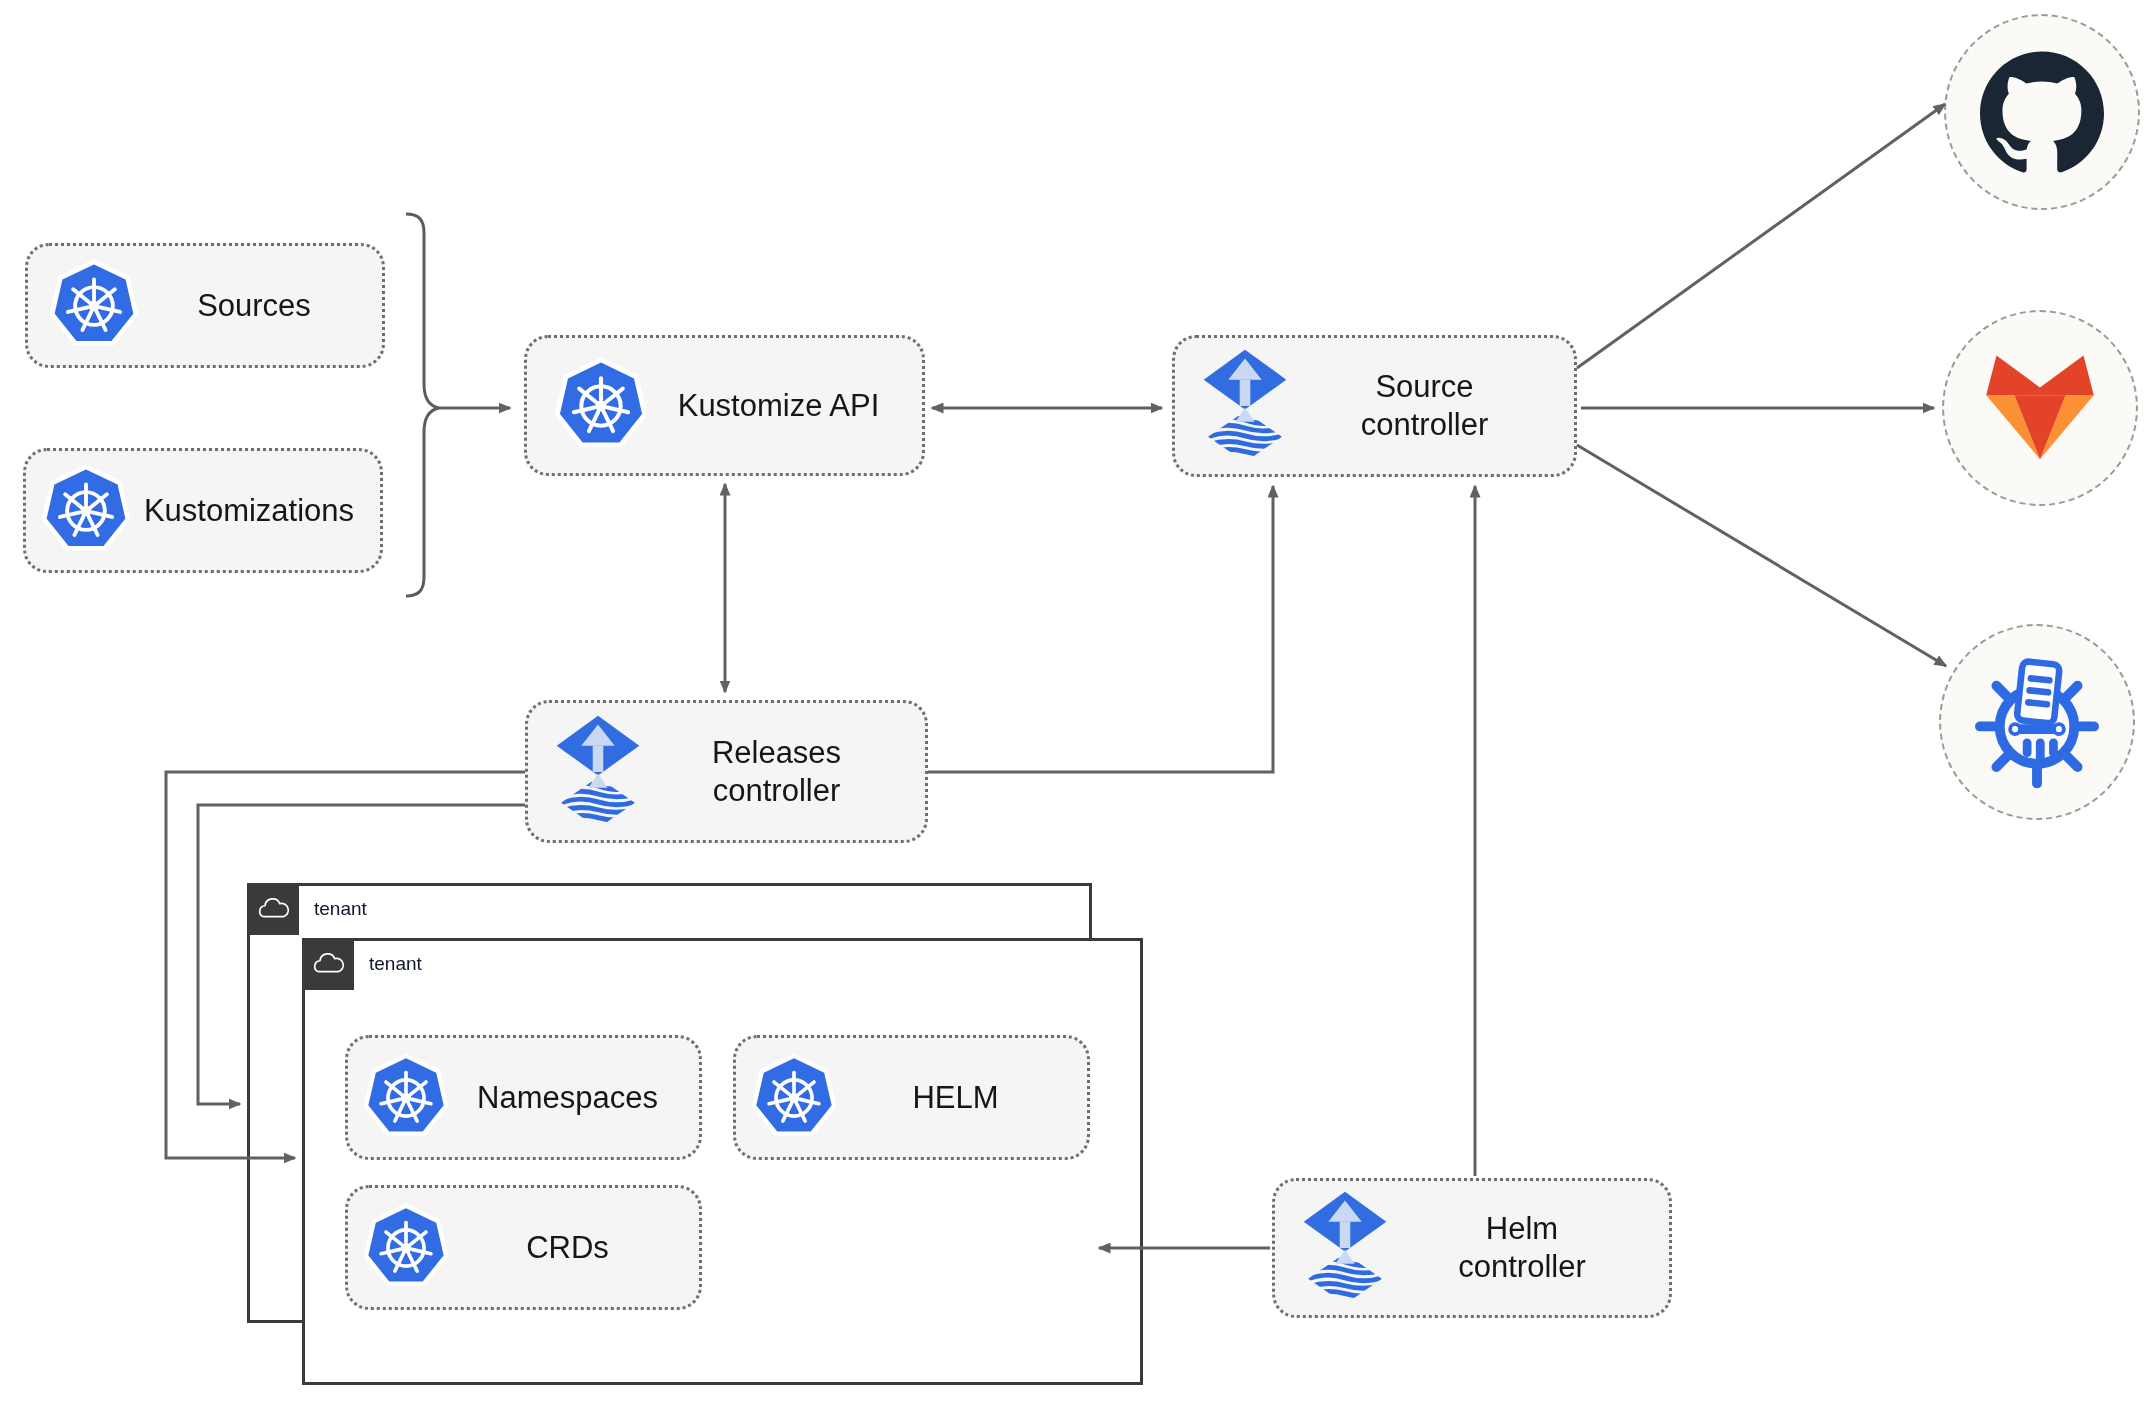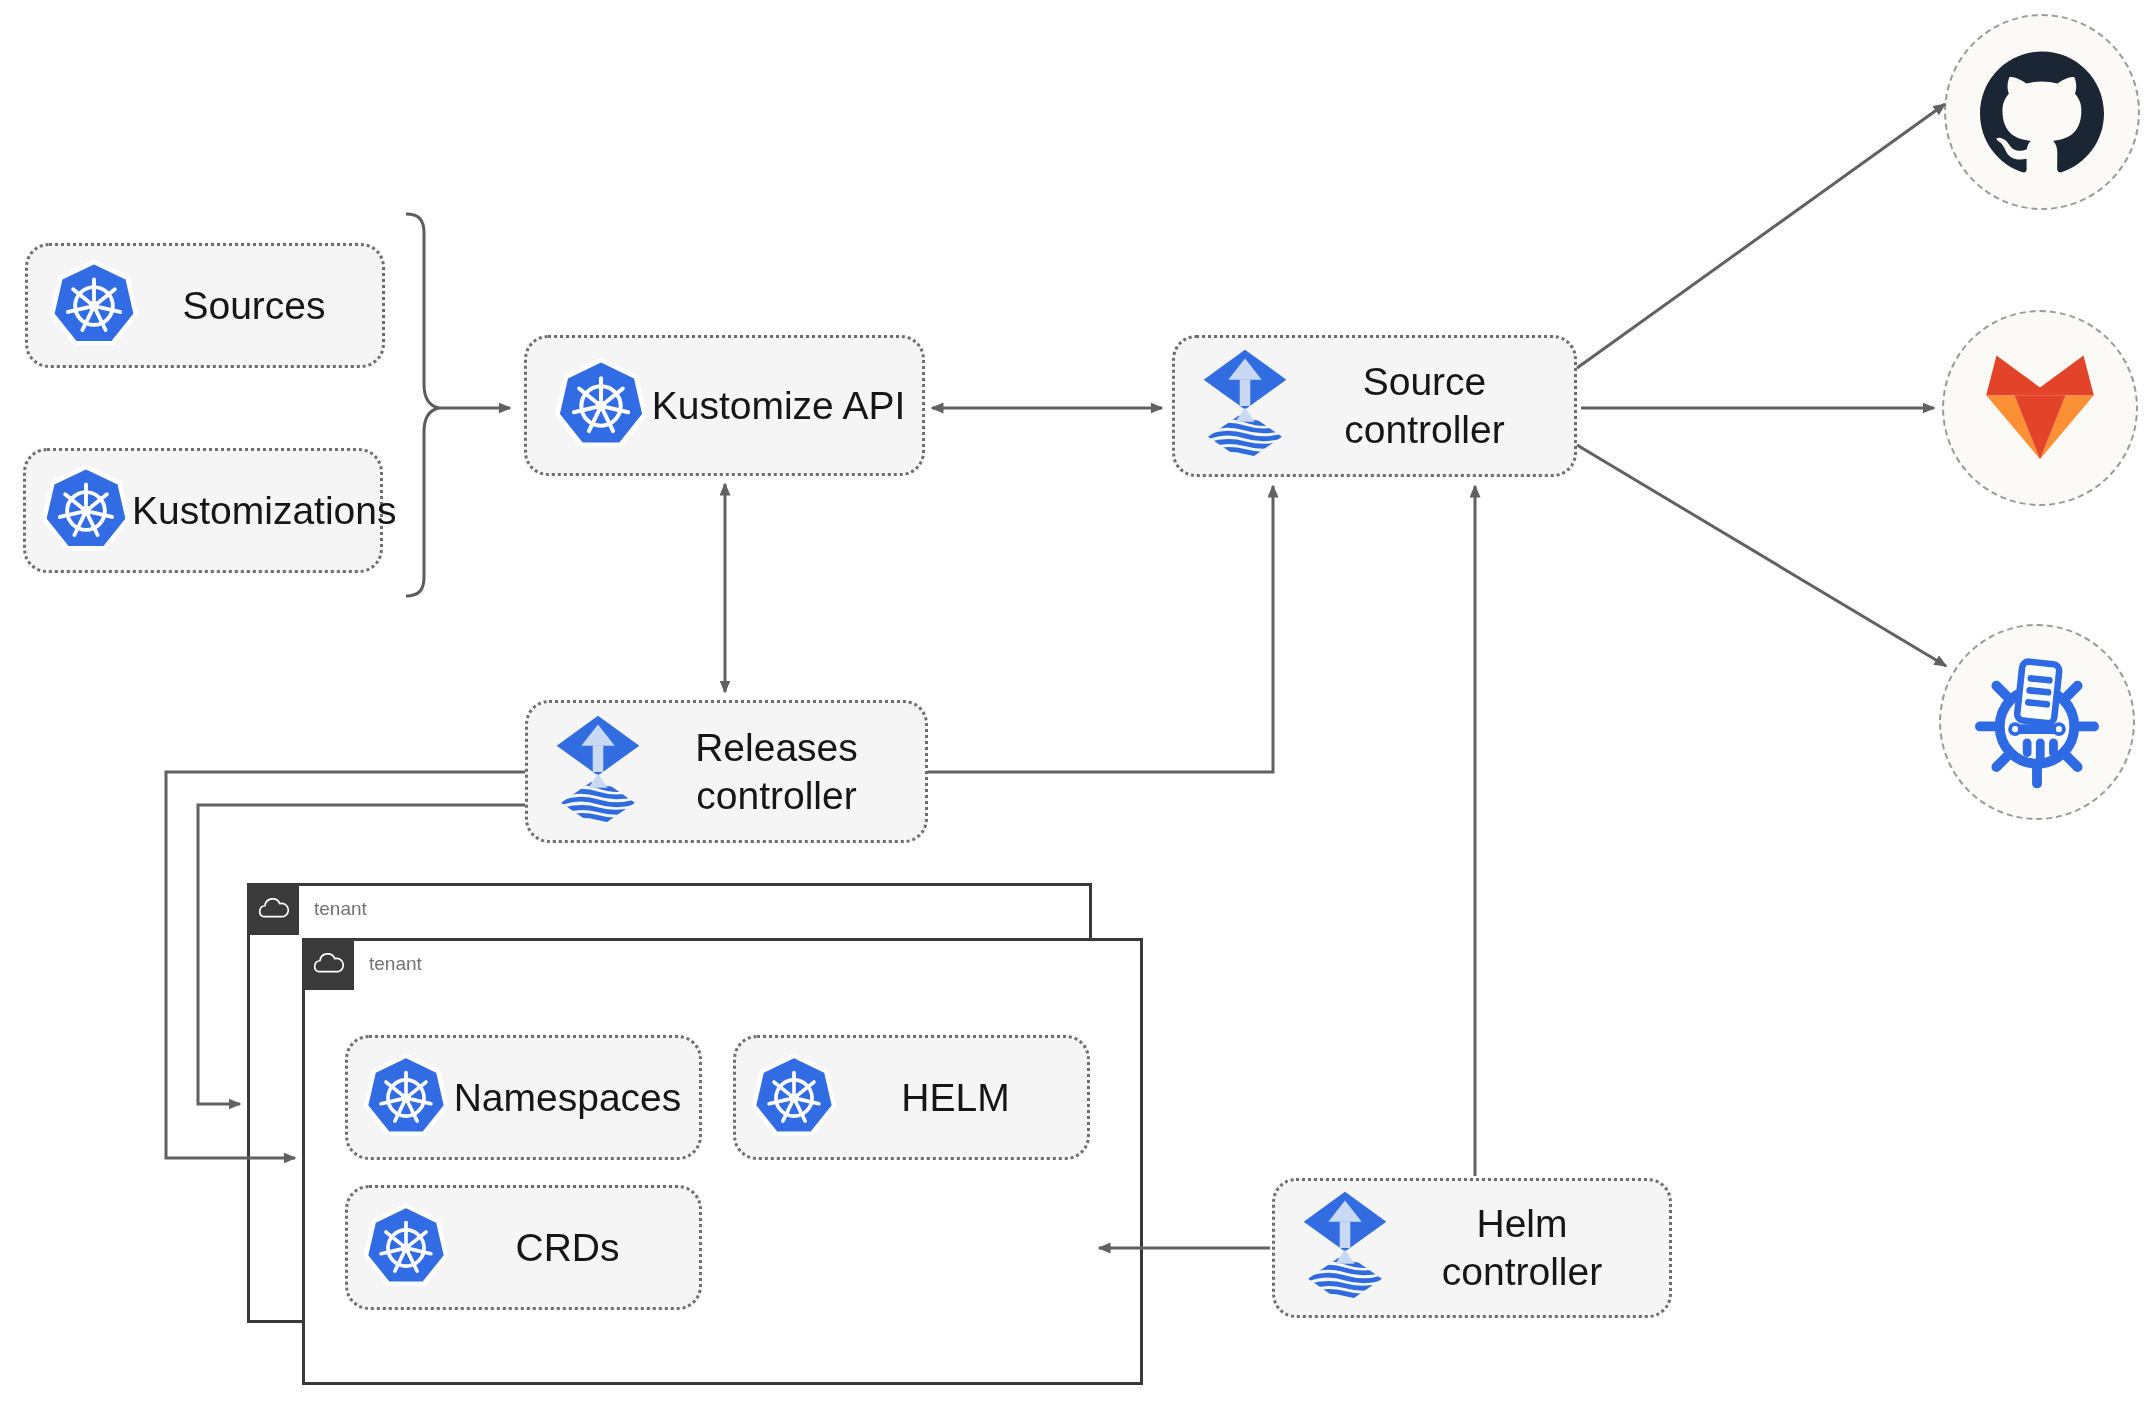--- a/index.html
+++ b/index.html
@@ -4,29 +4,29 @@
 <style>
   html,body{margin:0;padding:0;background:#ffffff;}
   body{width:2144px;height:1407px;position:relative;overflow:hidden;
        font-family:"Liberation Sans","DejaVu Sans",sans-serif;color:#161616;}
   .canvas{position:absolute;inset:0;}
 
   
   .node{position:absolute;background:#f5f5f5;border:3px dotted #6e6e6e;border-radius:24px;
         display:flex;align-items:center;box-sizing:border-box;z-index:4;}
   .nicon{flex:0 0 auto;margin-left:20px;display:flex;align-items:center;justify-content:center;}
-  .nlabel{flex:1 1 auto;text-align:center;font-size:39px;line-height:1.22;
+  .nlabel{flex:1 1 auto;text-align:center;font-size:31px;line-height:1.22;
           white-space:pre-line;padding-right:14px;color:#161616;}
 
   
   .group{position:absolute;background:#ffffff;border:3px solid #3a3a3a;box-sizing:border-box;}
   .group .tab{position:absolute;left:-3px;top:-3px;width:52px;height:52px;background:#3a3a3a;
               display:flex;align-items:center;justify-content:center;}
   .group .gl{position:absolute;left:64px;top:-3px;height:52px;display:flex;align-items:center;
-             font-size:19px;color:#737373;}
+             font-size:19px;color:#0f172a;}
 
   
   .endpoint{position:absolute;width:196px;height:196px;border-radius:50%;
             border:2.5px dashed #9a9a9a;background:#fbfaf6;box-sizing:border-box;
             display:flex;align-items:center;justify-content:center;z-index:2;}
 
   .edges{position:absolute;left:0;top:0;z-index:10;pointer-events:none;}
   .defs-hidden{position:absolute;width:0;height:0;overflow:hidden;}
 </style>
 </head>

